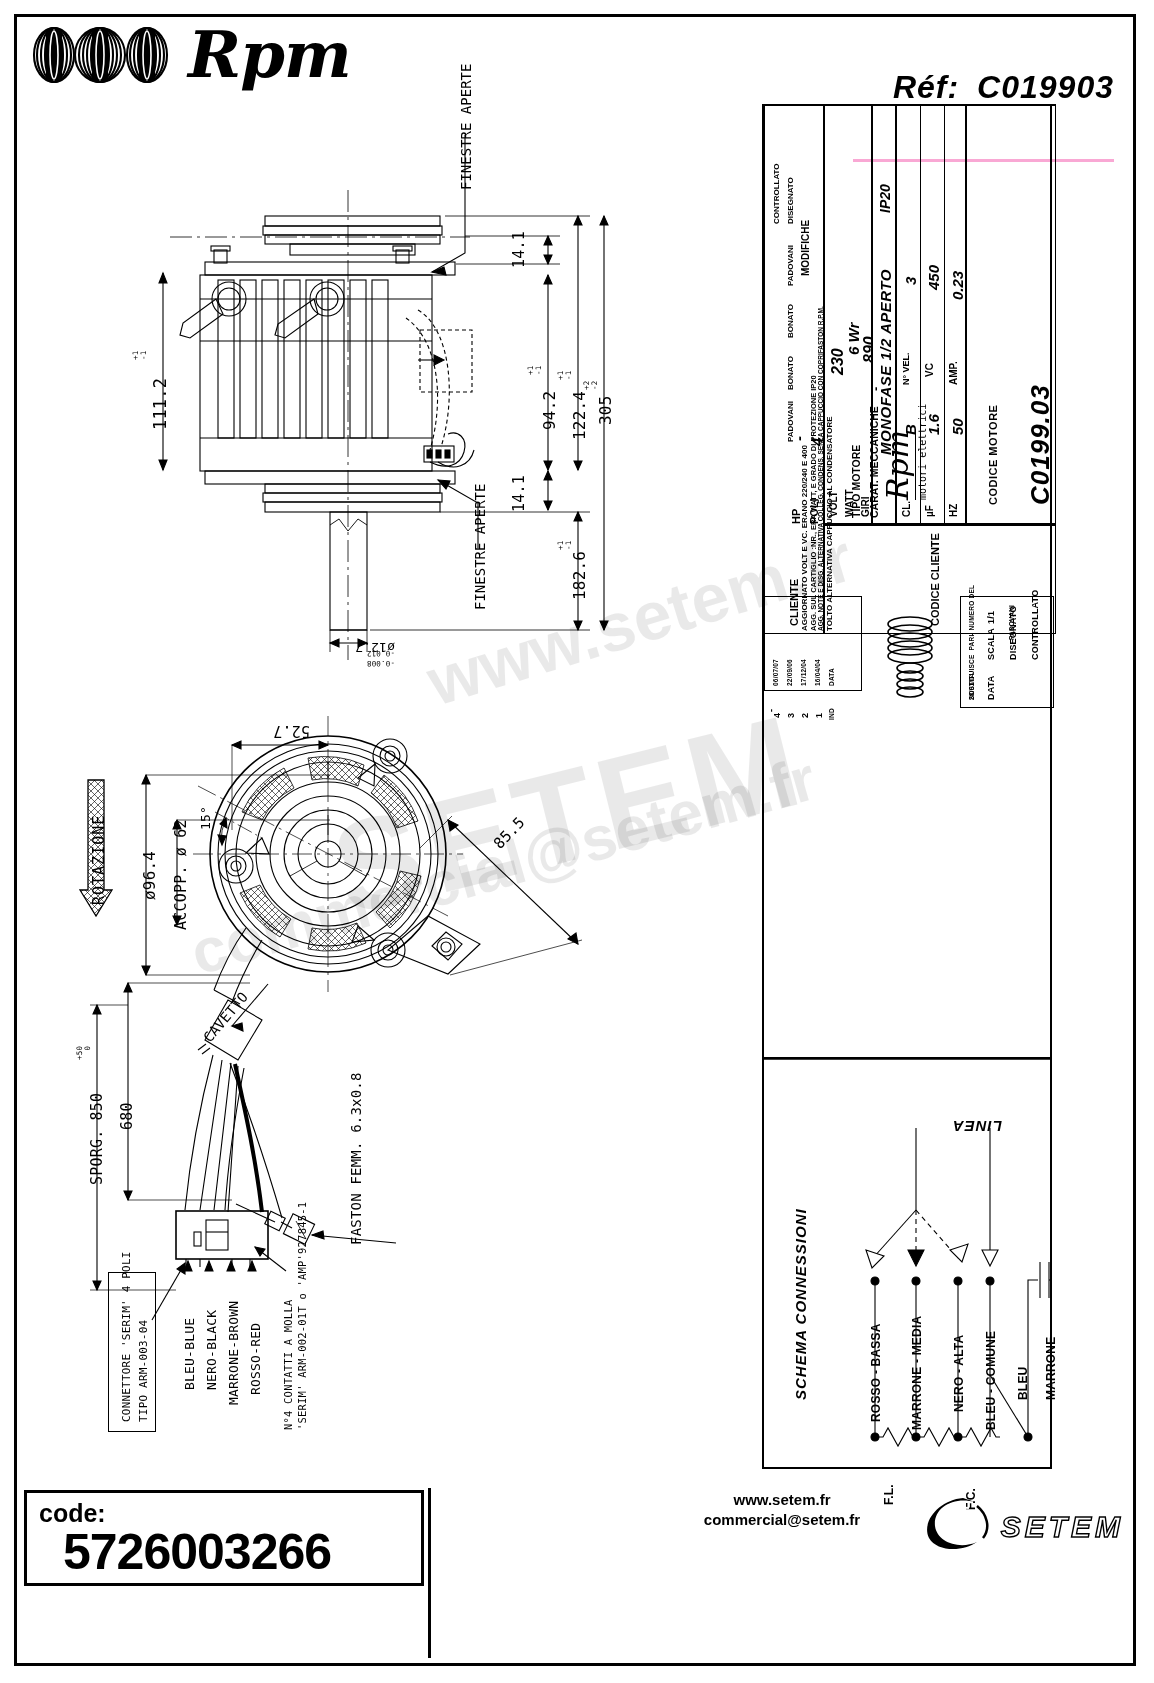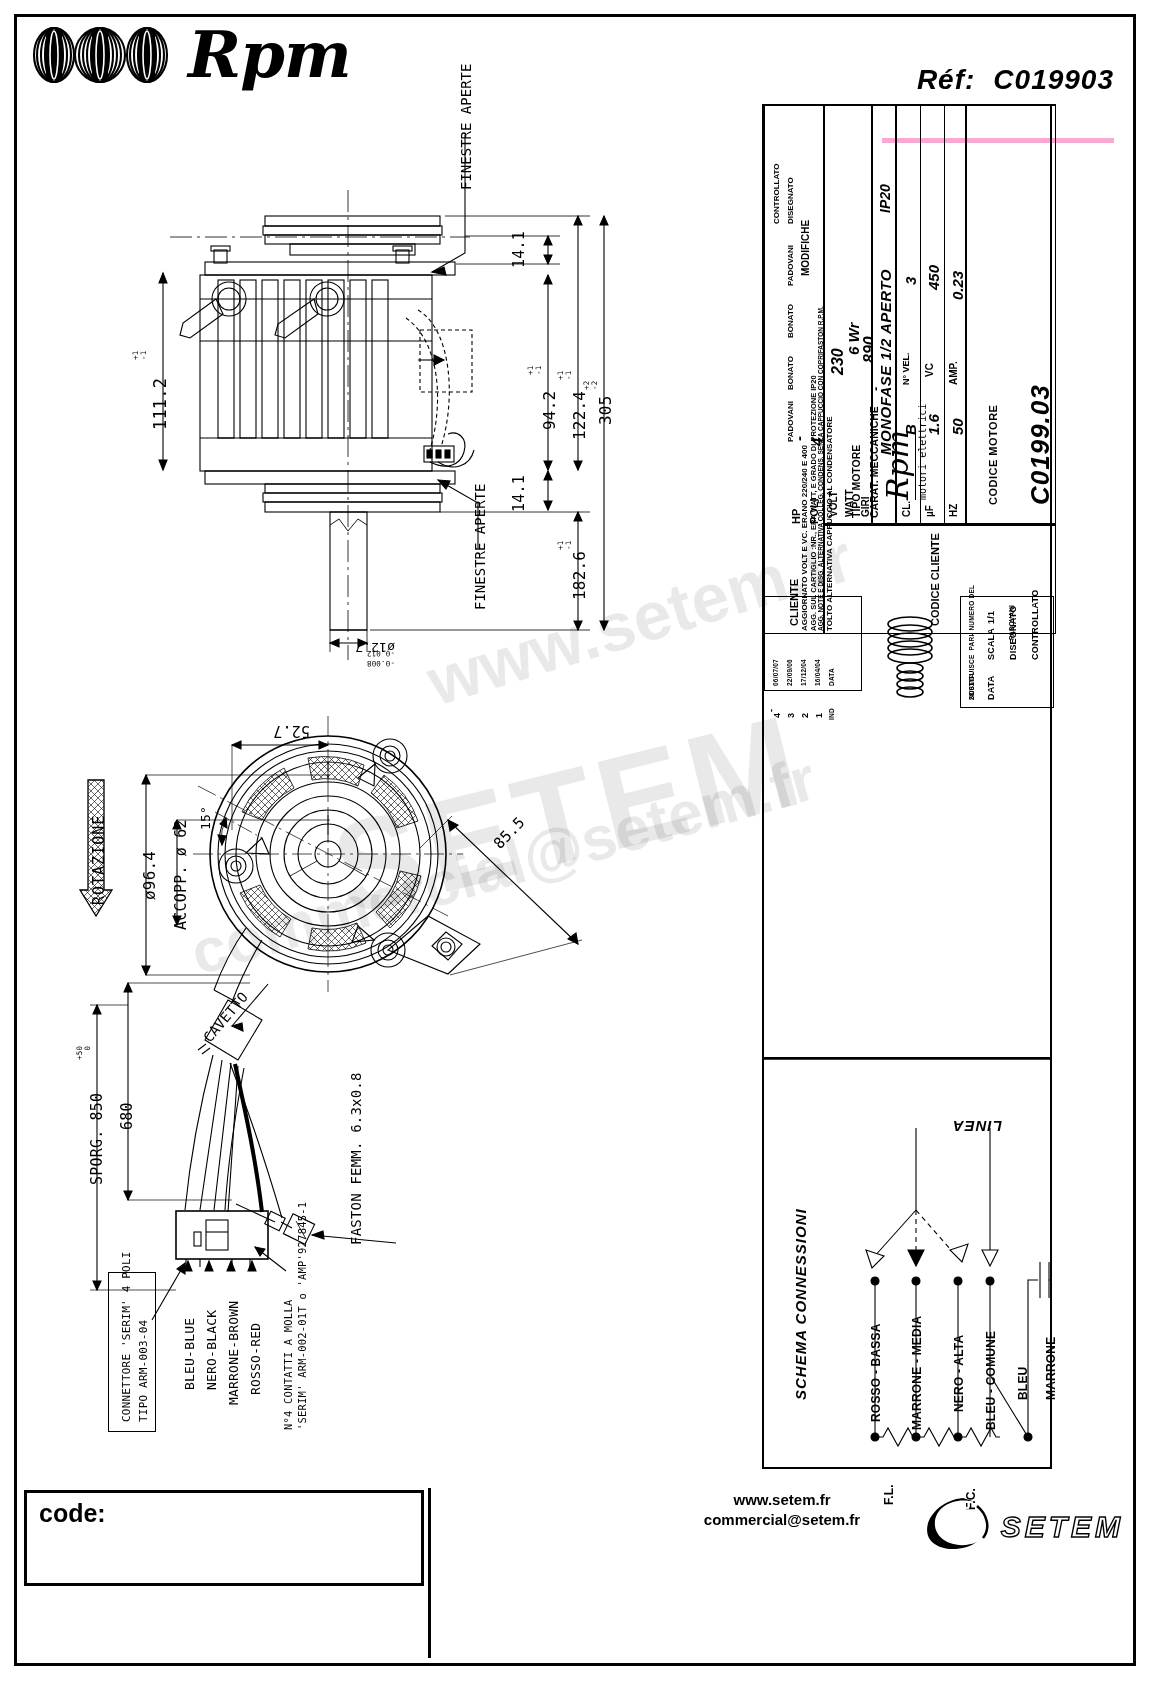--- a/index.html
+++ b/index.html
@@ -46,24 +46,24 @@
     line-height: 0.95;
     letter-spacing: -1px;
   }
   .ref-block {
     position: absolute;
     right: 40px;
     top: 32px;
     font-family: "Liberation Sans", sans-serif;
     font-style: italic;
     font-weight: bold;
-    font-size: 28px;
+    font-size: 32px;
     letter-spacing: 1px;
-    border-bottom: 5px solid #f9a8d4;
-    padding-bottom: 10px;
+    border-bottom: 3px solid #f9a8d4;
+    padding-bottom: 16px;
     white-space: pre;
   }
   .ref-label { margin-right: 18px; }
 
   
   .t { position: absolute; white-space: pre; font-size: 11px; letter-spacing: .2px; }
   .rot90  { transform-origin: left top; transform: rotate(-90deg); }
   .rot180 { transform-origin: left top; transform: rotate(180deg); }
   .mono { font-family: "DejaVu Sans Mono", monospace; }
   .bold { font-weight: bold; }
@@ -712,20 +712,21 @@
   <div class="t rot90 bold" style="left:1016px; top:1400px; font-size:12px;">BLEU</div>
   <div class="t rot90 bold" style="left:1044px; top:1400px; font-size:12px;">MARRONE</div>
 
   <div class="t rot90 bold" style="left:882px; top:1505px; font-size:12px;">F.L.</div>
   <div class="t rot90 bold" style="left:964px; top:1510px; font-size:12px;">F.C.</div>
 
   <div class="footer-sep"></div>
 
   <div class="footer-code">
     <span class="lbl">code:</span>
+    <span class="val">5726003266</span>
   </div>
 
   <div class="footer-right">
     <div class="fr-web">www.setem.fr</div>
     <div class="fr-web">commercial@setem.fr</div>
   </div>
 
   <div class="setem-logo">
     <svg width="72" height="66" viewBox="0 0 72 66">
       <path d="M50 8 C 28 2 8 14 10 32 C 12 48 34 56 52 48 C 38 58 12 58 4 44 C -4 28 14 6 38 4 Z" fill="#000"></path>

